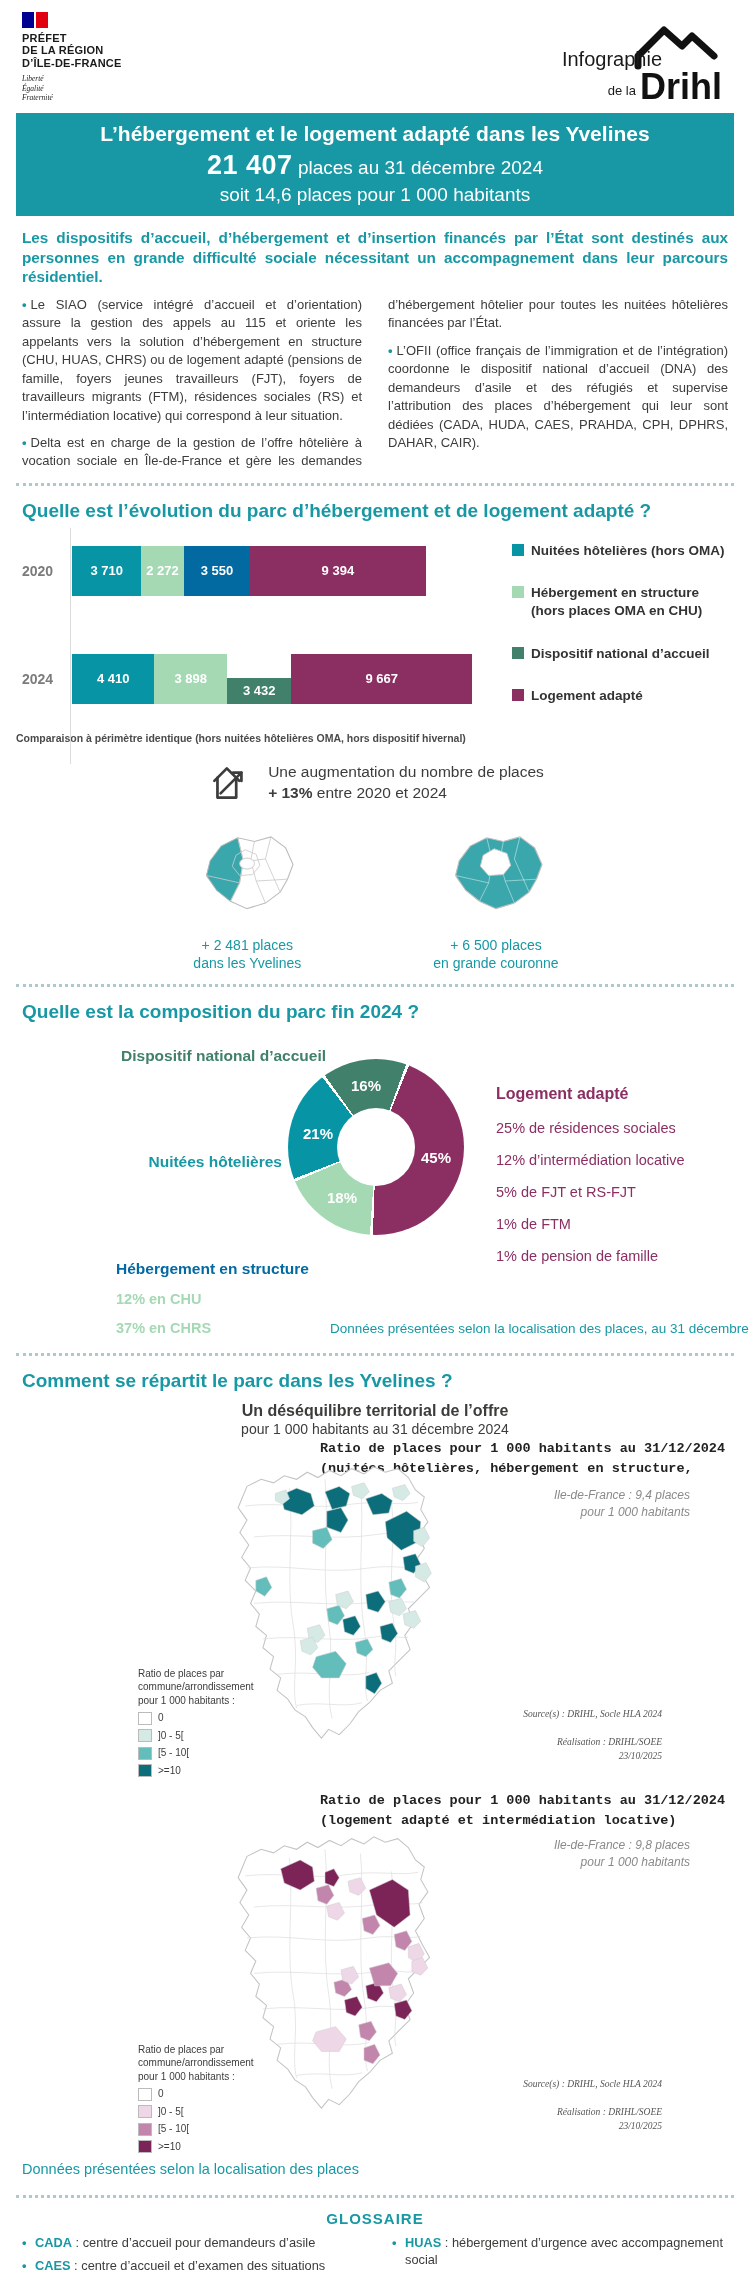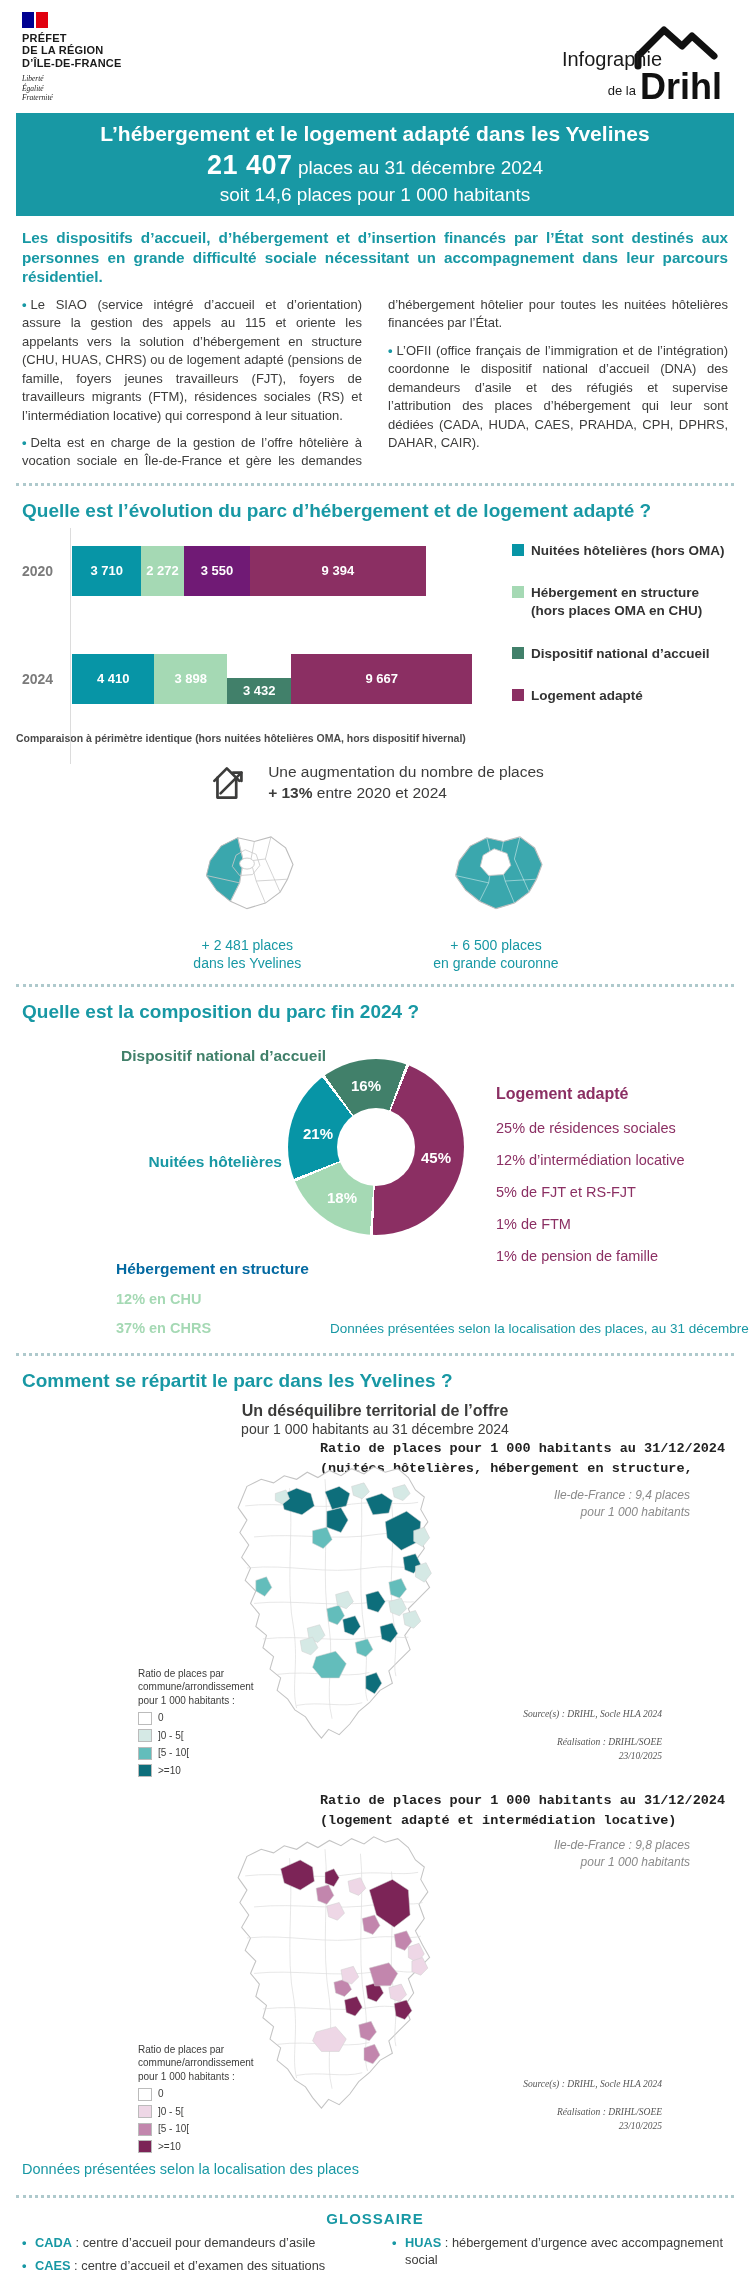--- a/index.html
+++ b/index.html
@@ -170,21 +170,21 @@
   <div class="sec-title">Quelle est l’évolution du parc d’hébergement et de logement adapté ?</div>
 
   <div class="chart">
     <div class="chart-left">
       <div class="chart-axis"></div>
       <div class="bar-row-wrap first">
         <div class="bar-year">2020</div>
         <div class="bar-track">
             <div class="bar-seg" style="background: rgb(7, 149, 166); width: 17.3308%;">3 710</div>
             <div class="bar-seg" style="background: rgb(165, 217, 180); width: 10.6134%;">2 272</div>
-            <div class="bar-seg" style="background: #701a75; width: 16.5834%;">3 550</div>
+            <div class="bar-seg" style="background: #0369a1; width: 16.5834%;">3 550</div>
             <div class="bar-seg" style="background: rgb(139, 47, 99); width: 43.8828%;">9 394</div>
           </div>
       </div>
       <div class="bar-row-wrap">
         <div class="bar-year">2024</div>
         <div class="bar-track">
             <div class="bar-seg" style="background: rgb(7, 149, 166); width: 20.6007%;">4 410</div>
             <div class="bar-seg" style="background: rgb(165, 217, 180); width: 18.209%;">3 898</div>
             <div class="bar-seg" style="background: rgb(65, 128, 106); width: 16.0321%; margin-top: 24px;">3 432</div>
             <div class="bar-seg" style="background: rgb(139, 47, 99); width: 45.1581%;">9 667</div>

